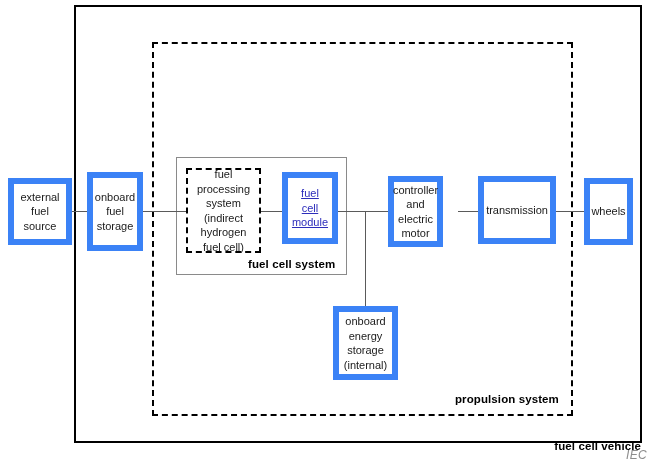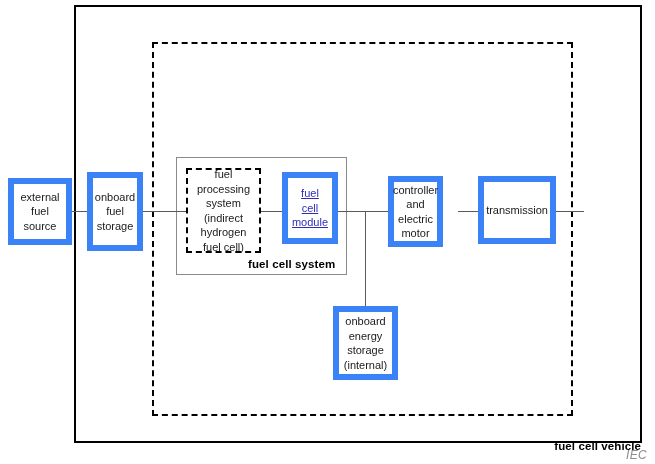--- a/index.html
+++ b/index.html
@@ -107,20 +107,21 @@
 </style>
 </head>
 <body>
 
 <div id="canvas">
 
   <div class="outer-frame"></div>
   <div class="group-label" style="right:14px; bottom:12px;margin-left:11px;">fuel cell vehicle</div>
 
   <div class="dashed-frame"></div>
+  <div class="group-label" style="left:455px; top:393px;">propulsion system</div>
 
   <div class="group-box" style="left:176px; top:157px; width:171px; height:118px;"></div>
   <div class="group-label" style="left:248px; top:258px;">fuel cell system</div>
 
   <div class="conn h" style="left:72px;  top:211px; width:16px;"></div>
   <div class="conn h" style="left:143px; top:211px; width:44px;"></div>
   <div class="conn h" style="left:260px; top:211px; width:22px;"></div>
   <div class="conn h" style="left:338px; top:211px; width:50px;"></div>
   <div class="conn h" style="left:458px; top:211px; width:20px;"></div>
   <div class="conn h" style="left:556px; top:211px; width:28px;"></div>
@@ -156,20 +157,23 @@
   <div class="node" style="left:388px; top:176px; width:55px; height:71px;">
     <span class="label">controller
 and electric
 motor</span>
   </div>
 
   <div class="node" style="left:478px; top:176px; width:78px; height:68px;">
     <span class="label">transmission</span>
   </div>
 
+  <div class="node" style="left:584px; top:178px; width:49px; height:67px;">
+    <span class="label">wheels</span>
+  </div>
 
   <div class="node" style="left:333px; top:306px; width:65px; height:74px;">
     <span class="label">onboard
 energy
 storage
 (internal)</span>
   </div>
 
   <div class="iec-mark">IEC</div>
 

